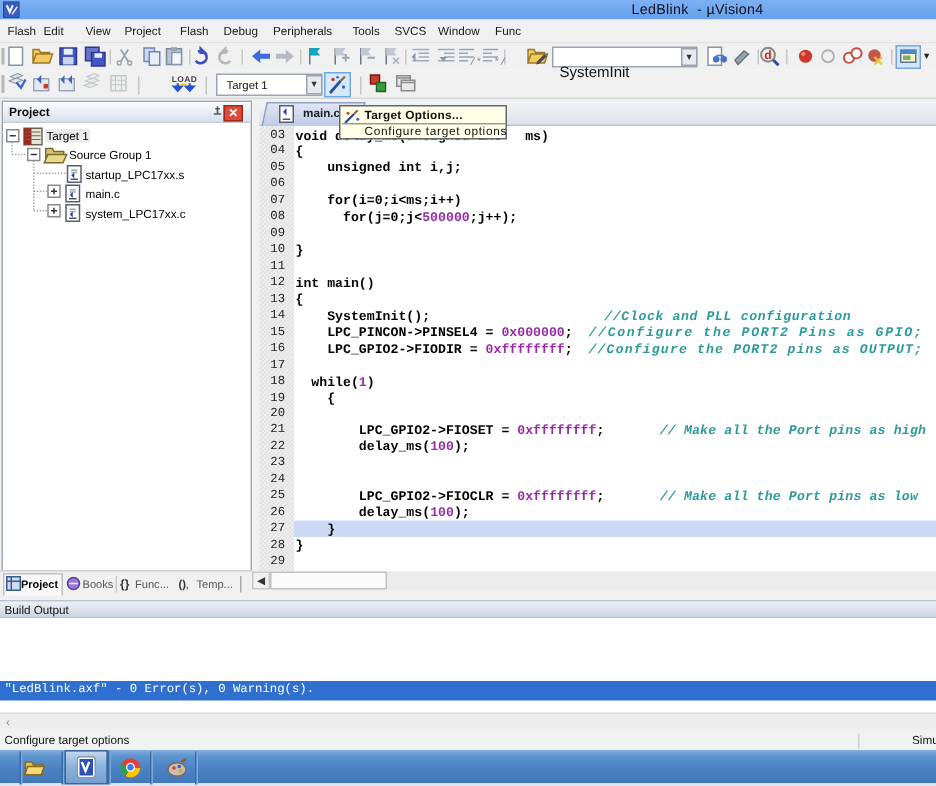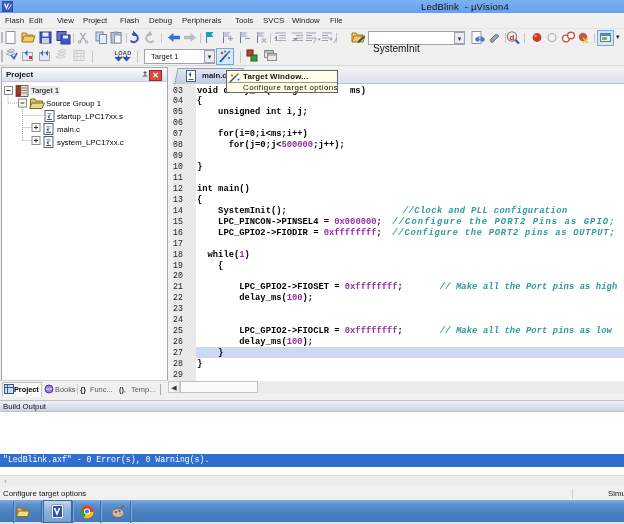--- a/index.html
+++ b/index.html
@@ -19,21 +19,21 @@
 
 #proj{left:1px;top:1px;width:167px;height:314px;background:#fff;border:1px solid #a0a8b8}
 #projhdr{left:0px;top:0px;width:165px;height:14px;background:linear-gradient(#fbfcfe,#d9e0ec);border-bottom:1px solid #c2cad8}
 #projhdr .t{position:absolute;left:4px;top:2px;font-size:8px;color:#111;font-weight:bold}
 .trow{position:absolute;font-size:7.8px;color:#000;white-space:nowrap}
 
 #edt{left:173px;top:1px;width:451px;height:330px}
 #tabbar{left:0;top:0;width:451px;height:17px;background:linear-gradient(#f2f4f7,#dde1ea);border-bottom:1px solid #b9bfcc}
 #gutter{left:0px;top:17px;width:23px;height:297px;background:#efefef;
  background-image:linear-gradient(45deg,#e0e0e0 25%,transparent 25%,transparent 75%,#e0e0e0 75%),linear-gradient(45deg,#e0e0e0 25%,transparent 25%,transparent 75%,#e0e0e0 75%);background-size:3px 3px;background-position:0 0,1.5px 1.5px}
-#lnums{left:0px;top:18.5px;width:17px;font-family:"Liberation Mono",monospace;font-size:8.2px;line-height:10.93px;color:#222}
+#lnums{left:0px;top:18.5px;width:17px;text-align:right;font-family:"Liberation Mono",monospace;font-size:8.2px;line-height:10.93px;color:#222}
 #codebg{left:23px;top:17px;width:428px;height:297px;background:#fff}
 #selline{left:22px;top:279.5px;width:429px;height:11px;background:#ccd9f4}
 #code{left:24px;top:18.5px;font-family:"Liberation Mono",monospace;font-size:8.8px;line-height:10.93px;color:#000;font-weight:bold;white-space:pre}
 .cm{color:#2e9b9b;font-style:italic}
 .cg{color:#12a04c;font-style:italic}
 .num{color:#962da6}
 
 #ptabs{left:0;top:314px;width:168px;height:17px;background:#f0f0f0;border-top:1px solid #d0d0d0}
 #ehs{left:168px;top:315px;width:456px;height:13px;background:#f0f0f0}
 
@@ -59,21 +59,21 @@
 <span style="left:5px">Flash</span>
       <span style="left:29px">Edit</span>
       <span style="left:57px">View</span>
 <span style="left:83px">Project</span>
       <span style="left:120px">Flash</span>
       <span style="left:149px">Debug</span>
 <span style="left:182px">Peripherals</span>
       <span style="left:235px">Tools</span>
       <span style="left:263px">SVCS</span>
 <span style="left:292px">Window</span>
-      <span style="left:330px">File</span>
+      <span style="left:330px">Func</span>
 </div>
 <div class="abs" id="tb1"></div>
 <div class="abs" id="tb2"></div>
 <svg class="abs" style="left:0;top:29px" width="624" height="37">
 
  <g stroke="#c6c6c6">
         <path d="M73.5 4v10M126.5 4v10M161.5 4v10M200.5 4v10M270.5 4v10M336.5 4v10M505.5 4v10M524.5 4v10M594.5 4v10"></path>
       </g>
  <g stroke="#c6c6c6">
         <path d="M92.5 22v12M137.5 22v12M240.5 22v12"></path>
@@ -387,21 +387,21 @@
   </div>
 </div>
 
 <div class="abs" style="left:226px;top:69.5px;width:112px;height:23.5px;background:#fffee6;border:1px solid #62676c;z-index:50">
   <svg class="abs" style="left:2px;top:2px" width="12" height="10">
    <path d="M1 9 L7 3" stroke="#2a4a9a" stroke-width="1.5"></path>
         <path d="M7 3 l2.5-2.5" stroke="#8a6a4a" stroke-width="1.4"></path>
    <circle cx="3" cy="2.5" r="1" fill="#cc3b2a"></circle>
         <circle cx="9.5" cy="6.5" r="1" fill="#3a62c8"></circle>
   </svg>
-  <span class="abs" style="left:16px;top:1.5px;font-size:7.9px;font-weight:bold;color:#111;letter-spacing:.2px">Target Window...</span>
+  <span class="abs" style="left:16px;top:1.5px;font-size:7.9px;font-weight:bold;color:#111;letter-spacing:.2px">Target Options...</span>
   <span class="abs" style="left:1px;top:11.5px;width:109px;height:1px;background:#999"></span>
   <span class="abs" style="left:16px;top:12.5px;font-size:7.9px;color:#111;white-space:nowrap;letter-spacing:.45px">Configure target options</span>
 </div>
 <div class="abs" id="bohdr">
       <span class="abs" style="left:3px;top:1px;font-size:7.8px;color:#111">Build Output</span>
     </div>
 <div class="abs" id="bohl">
       <pre>"LedBlink.axf" - 0 Error(s), 0 Warning(s).</pre>
     </div>
 <div class="abs" id="bos">

